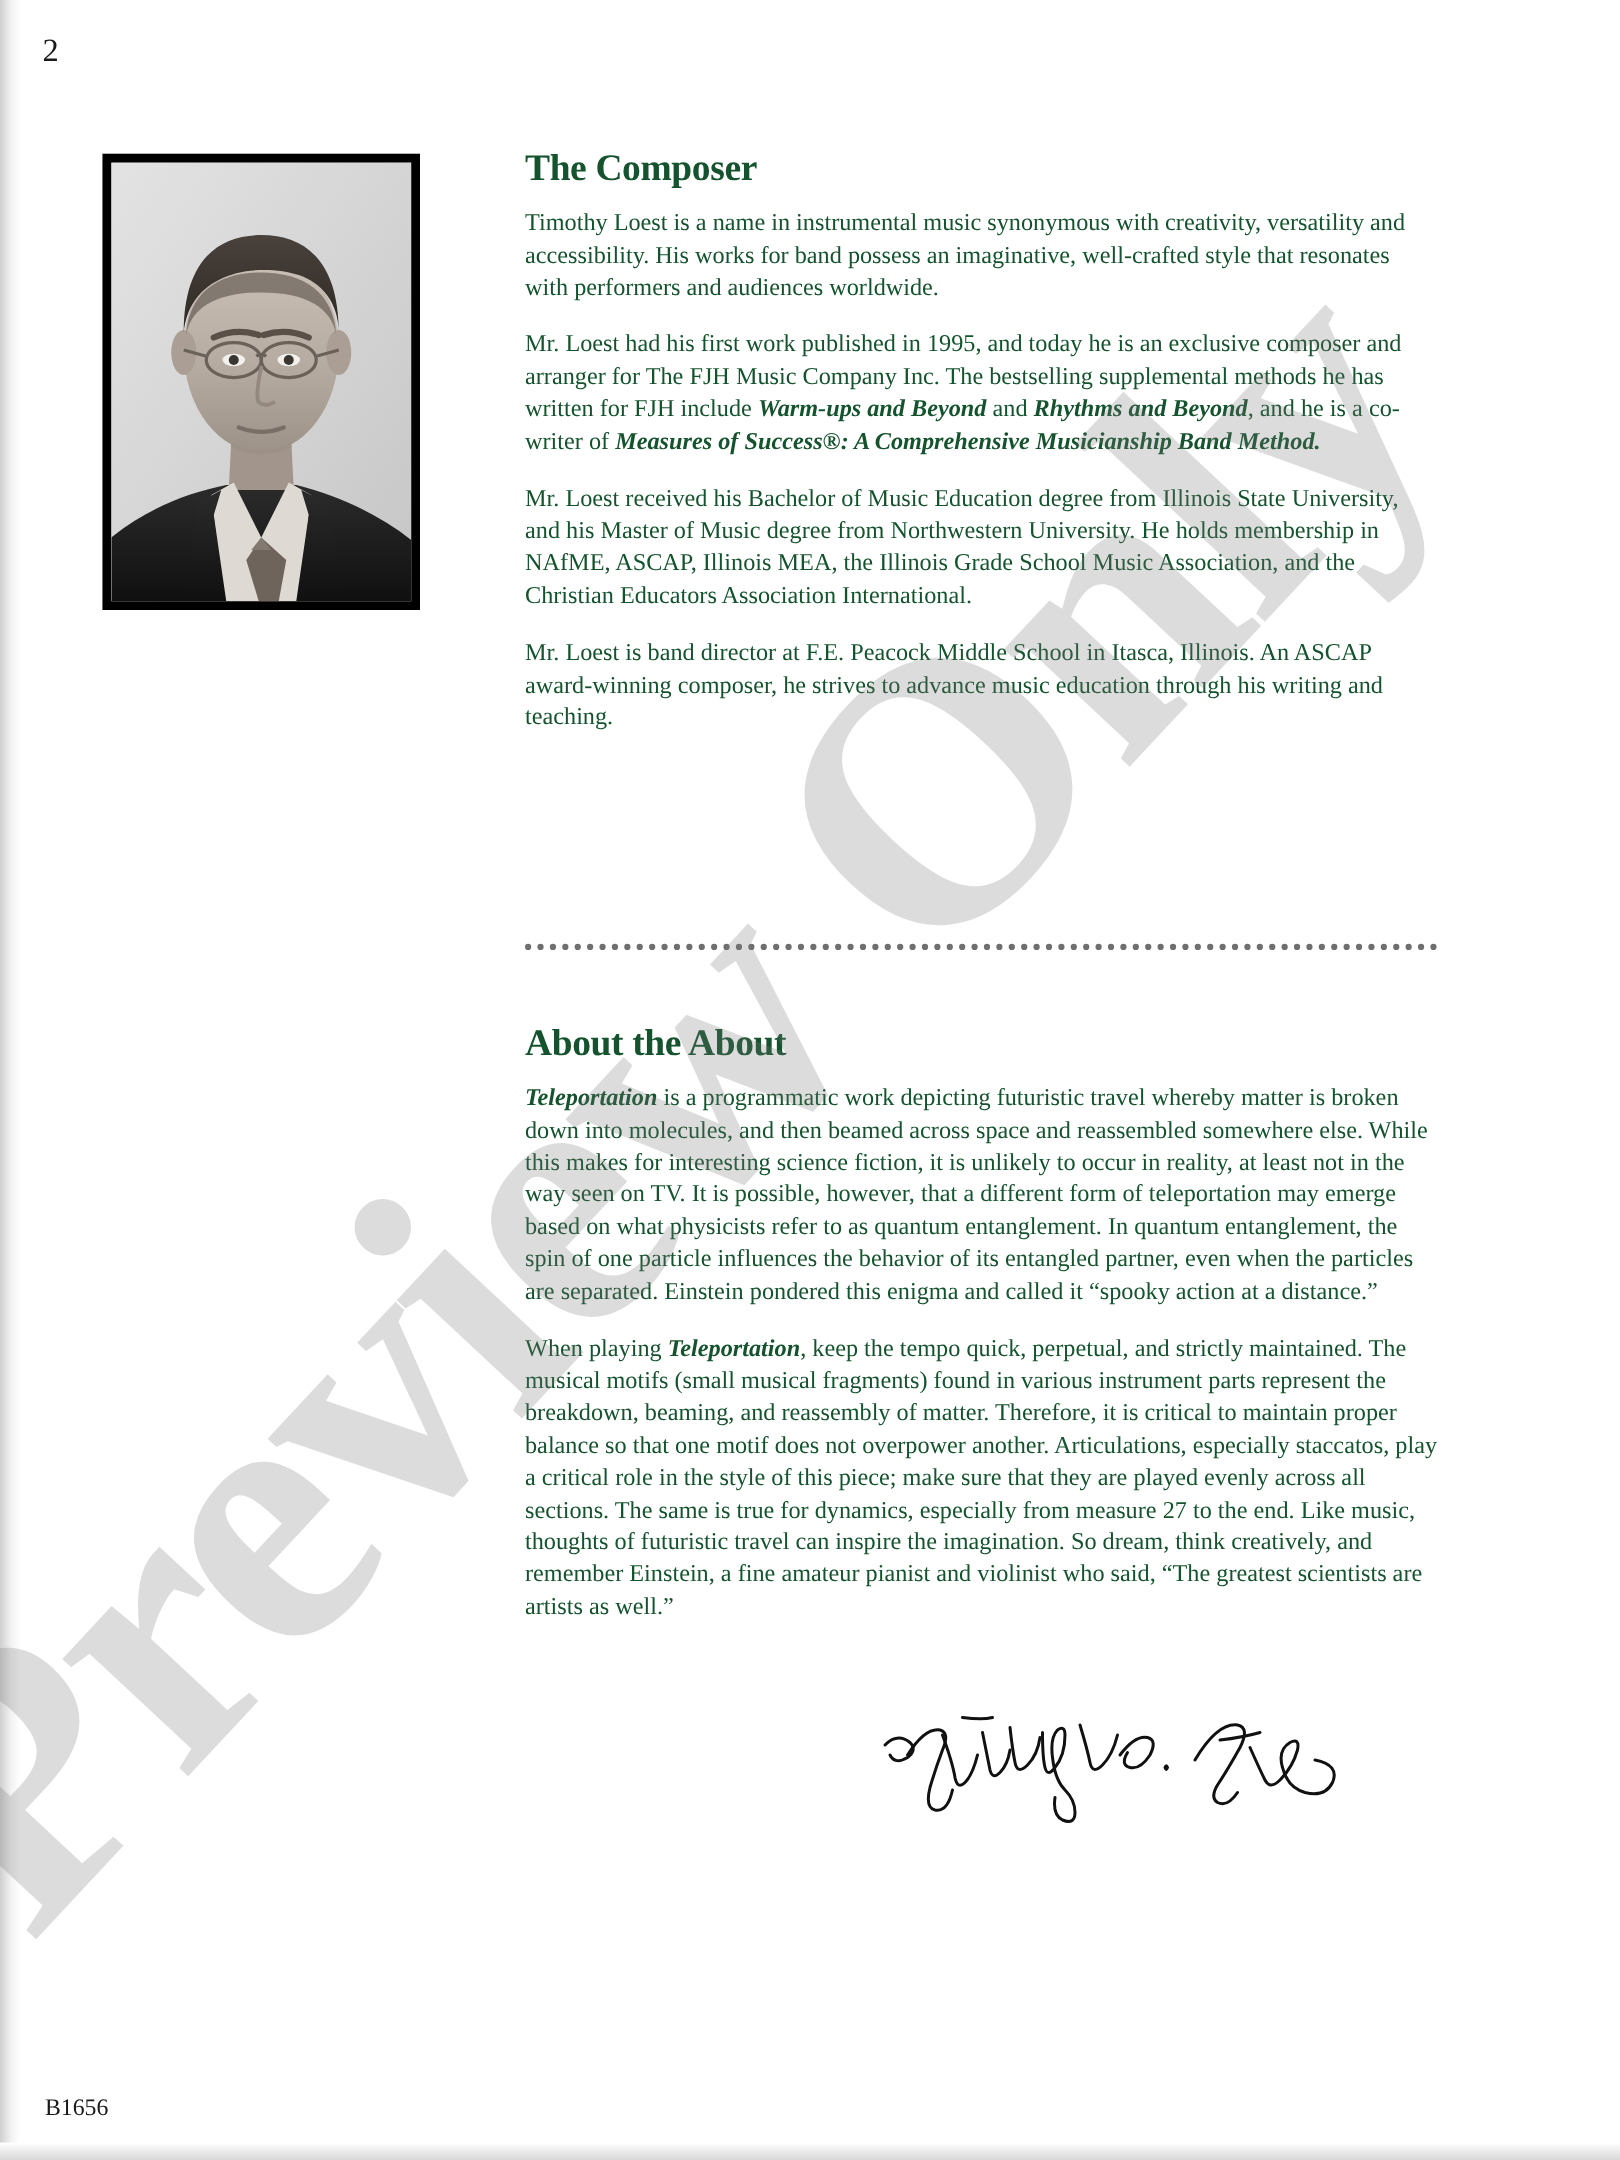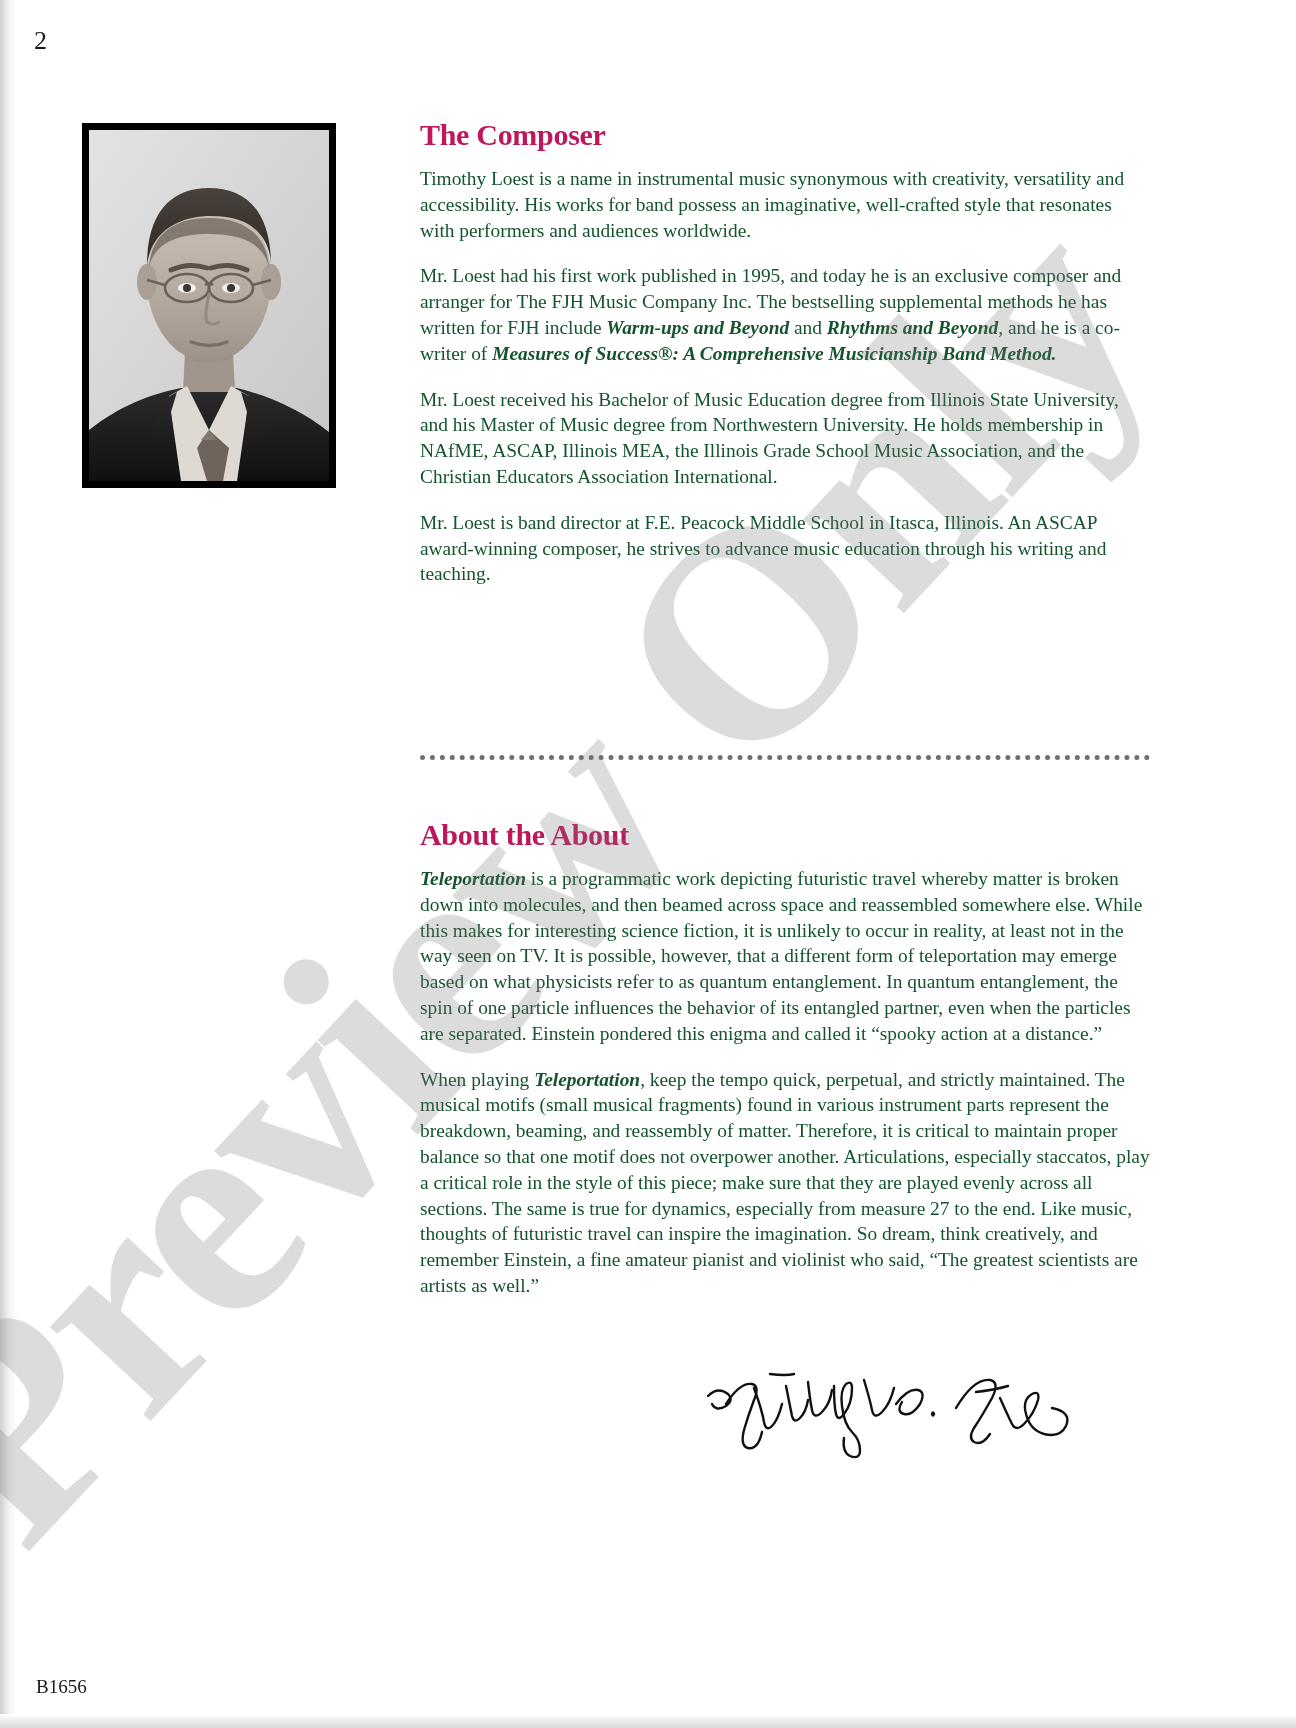--- a/index.html
+++ b/index.html
@@ -89,21 +89,21 @@
     top: 118px;
     width: 730px;
     z-index: 2;
   }
   h2.section-heading {
     font-family: "Liberation Serif", "DejaVu Serif", serif;
     font-weight: bold;
     font-size: 30px;
     margin: 0 0 14px 0;
     letter-spacing: -0.3px;
-    color: #be185d;
+    color: #14532d;
   }
   p.body-text {
     font-size: 19.4px;
     line-height: 25.8px;
     margin: 0 0 20px 0;
     text-align: left;
     color: #14532d;
   }
   p.body-text:last-child { margin-bottom: 0; }
   .it { font-style: italic; font-weight: bold; }

